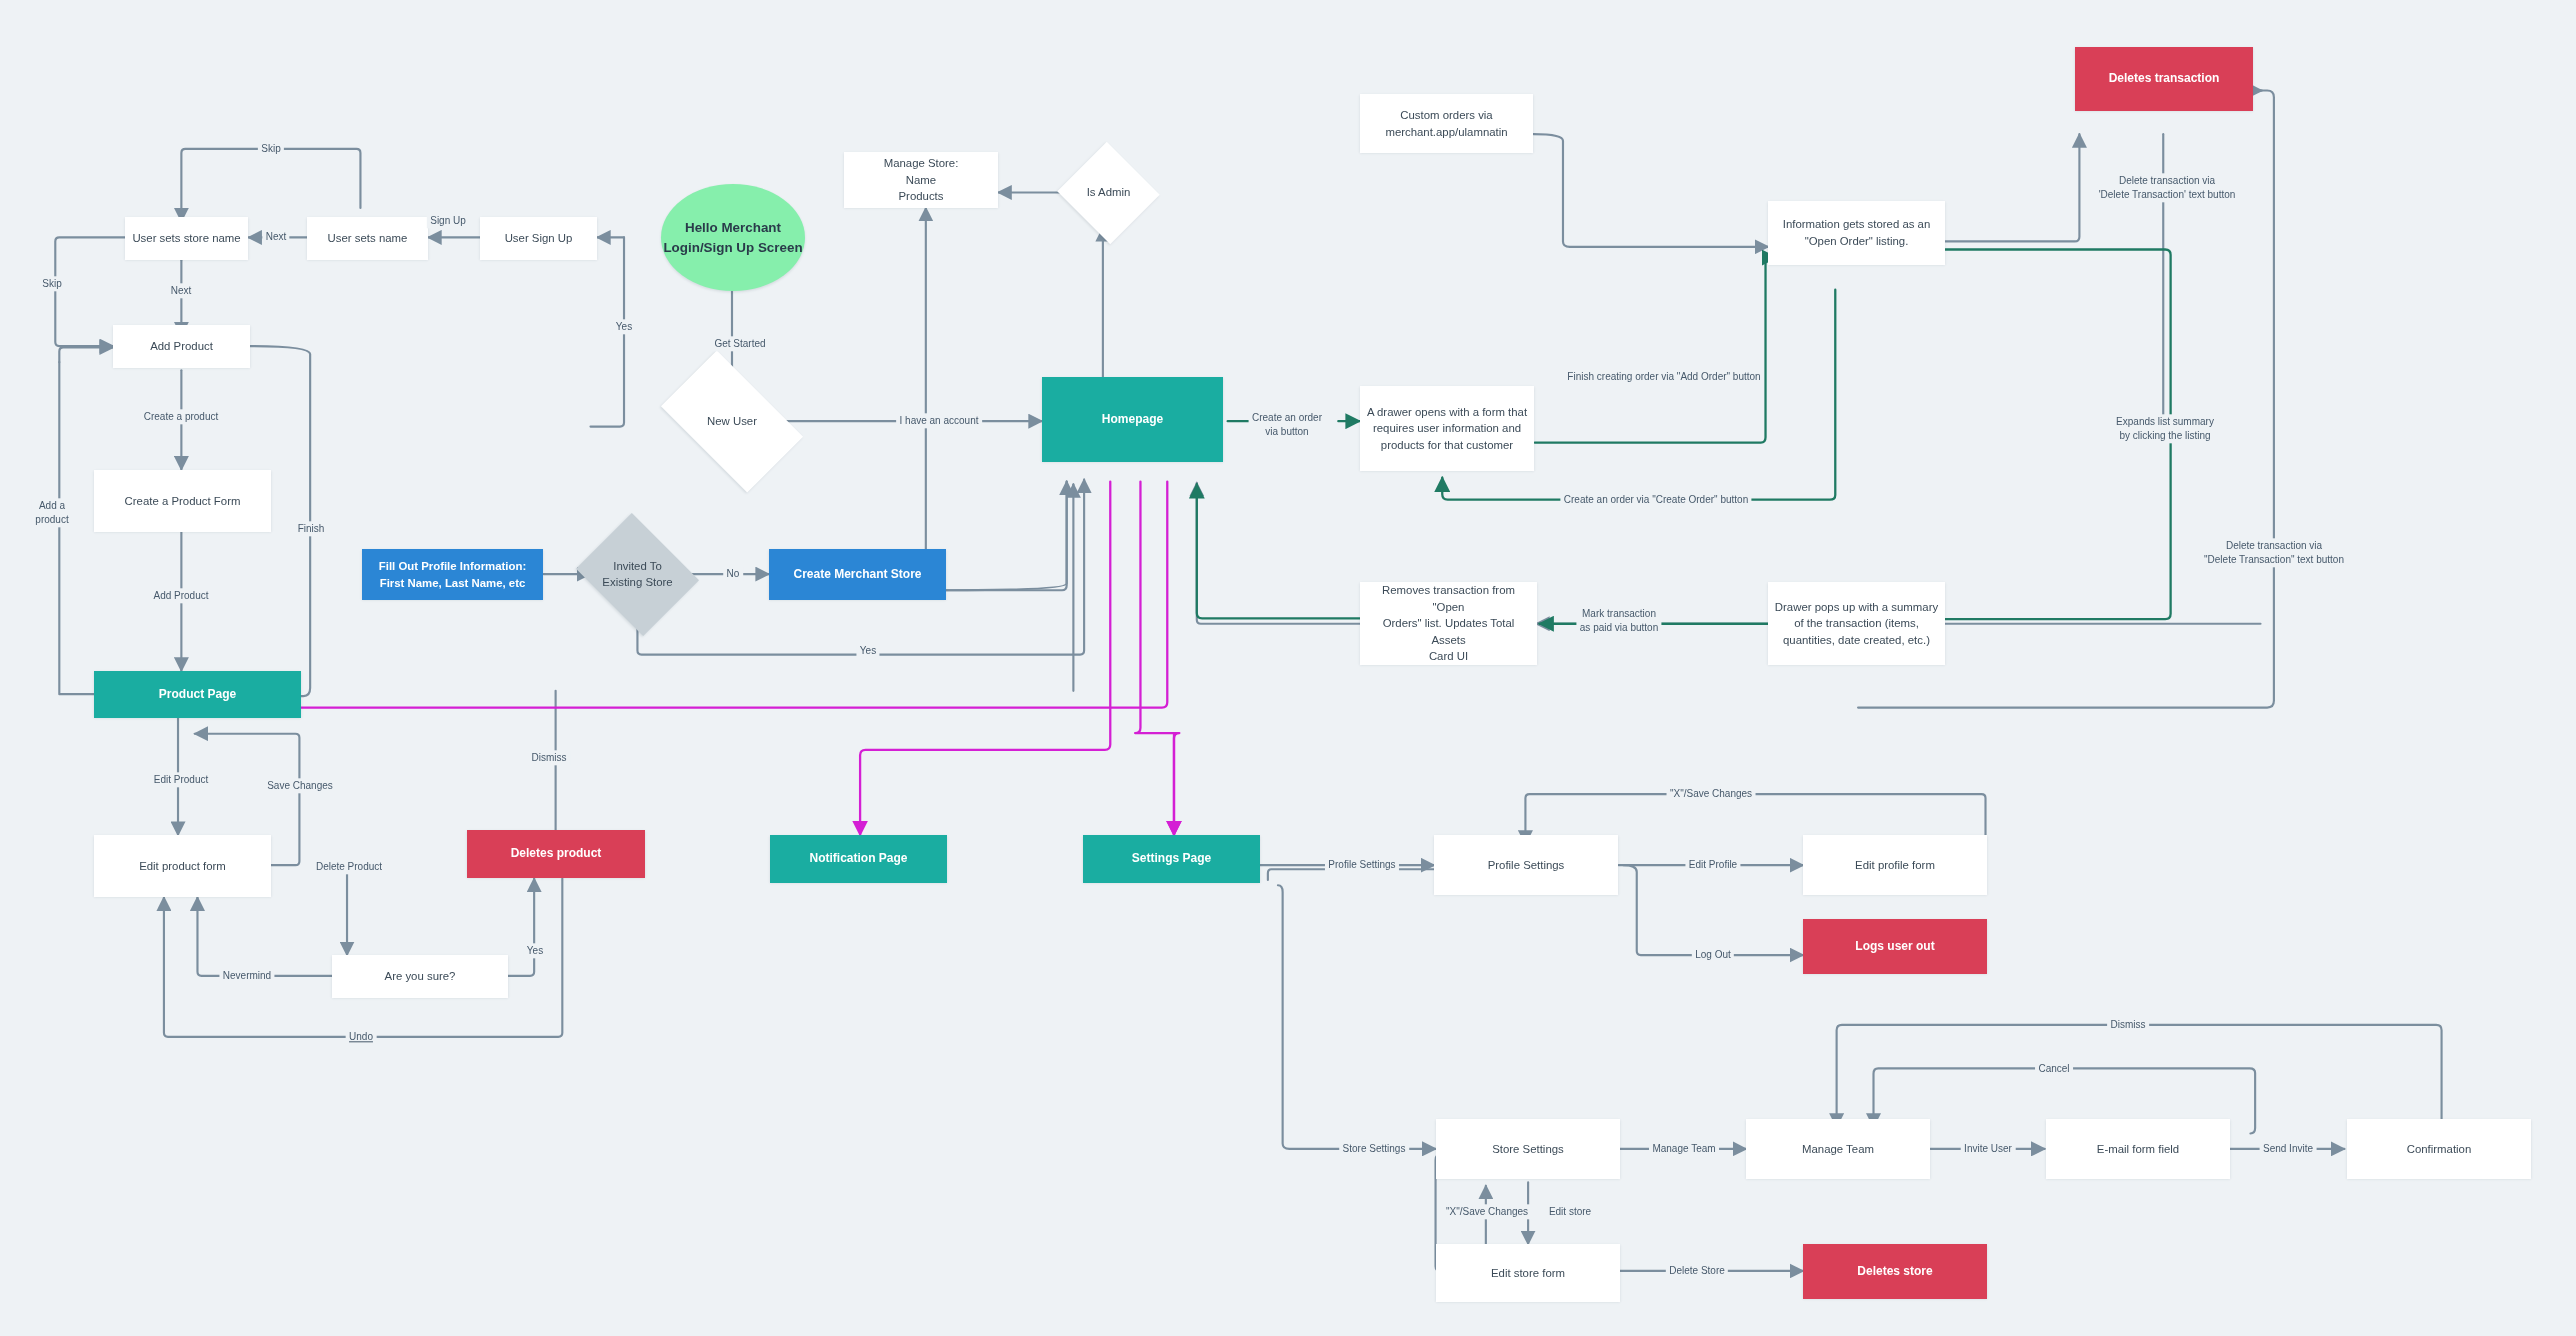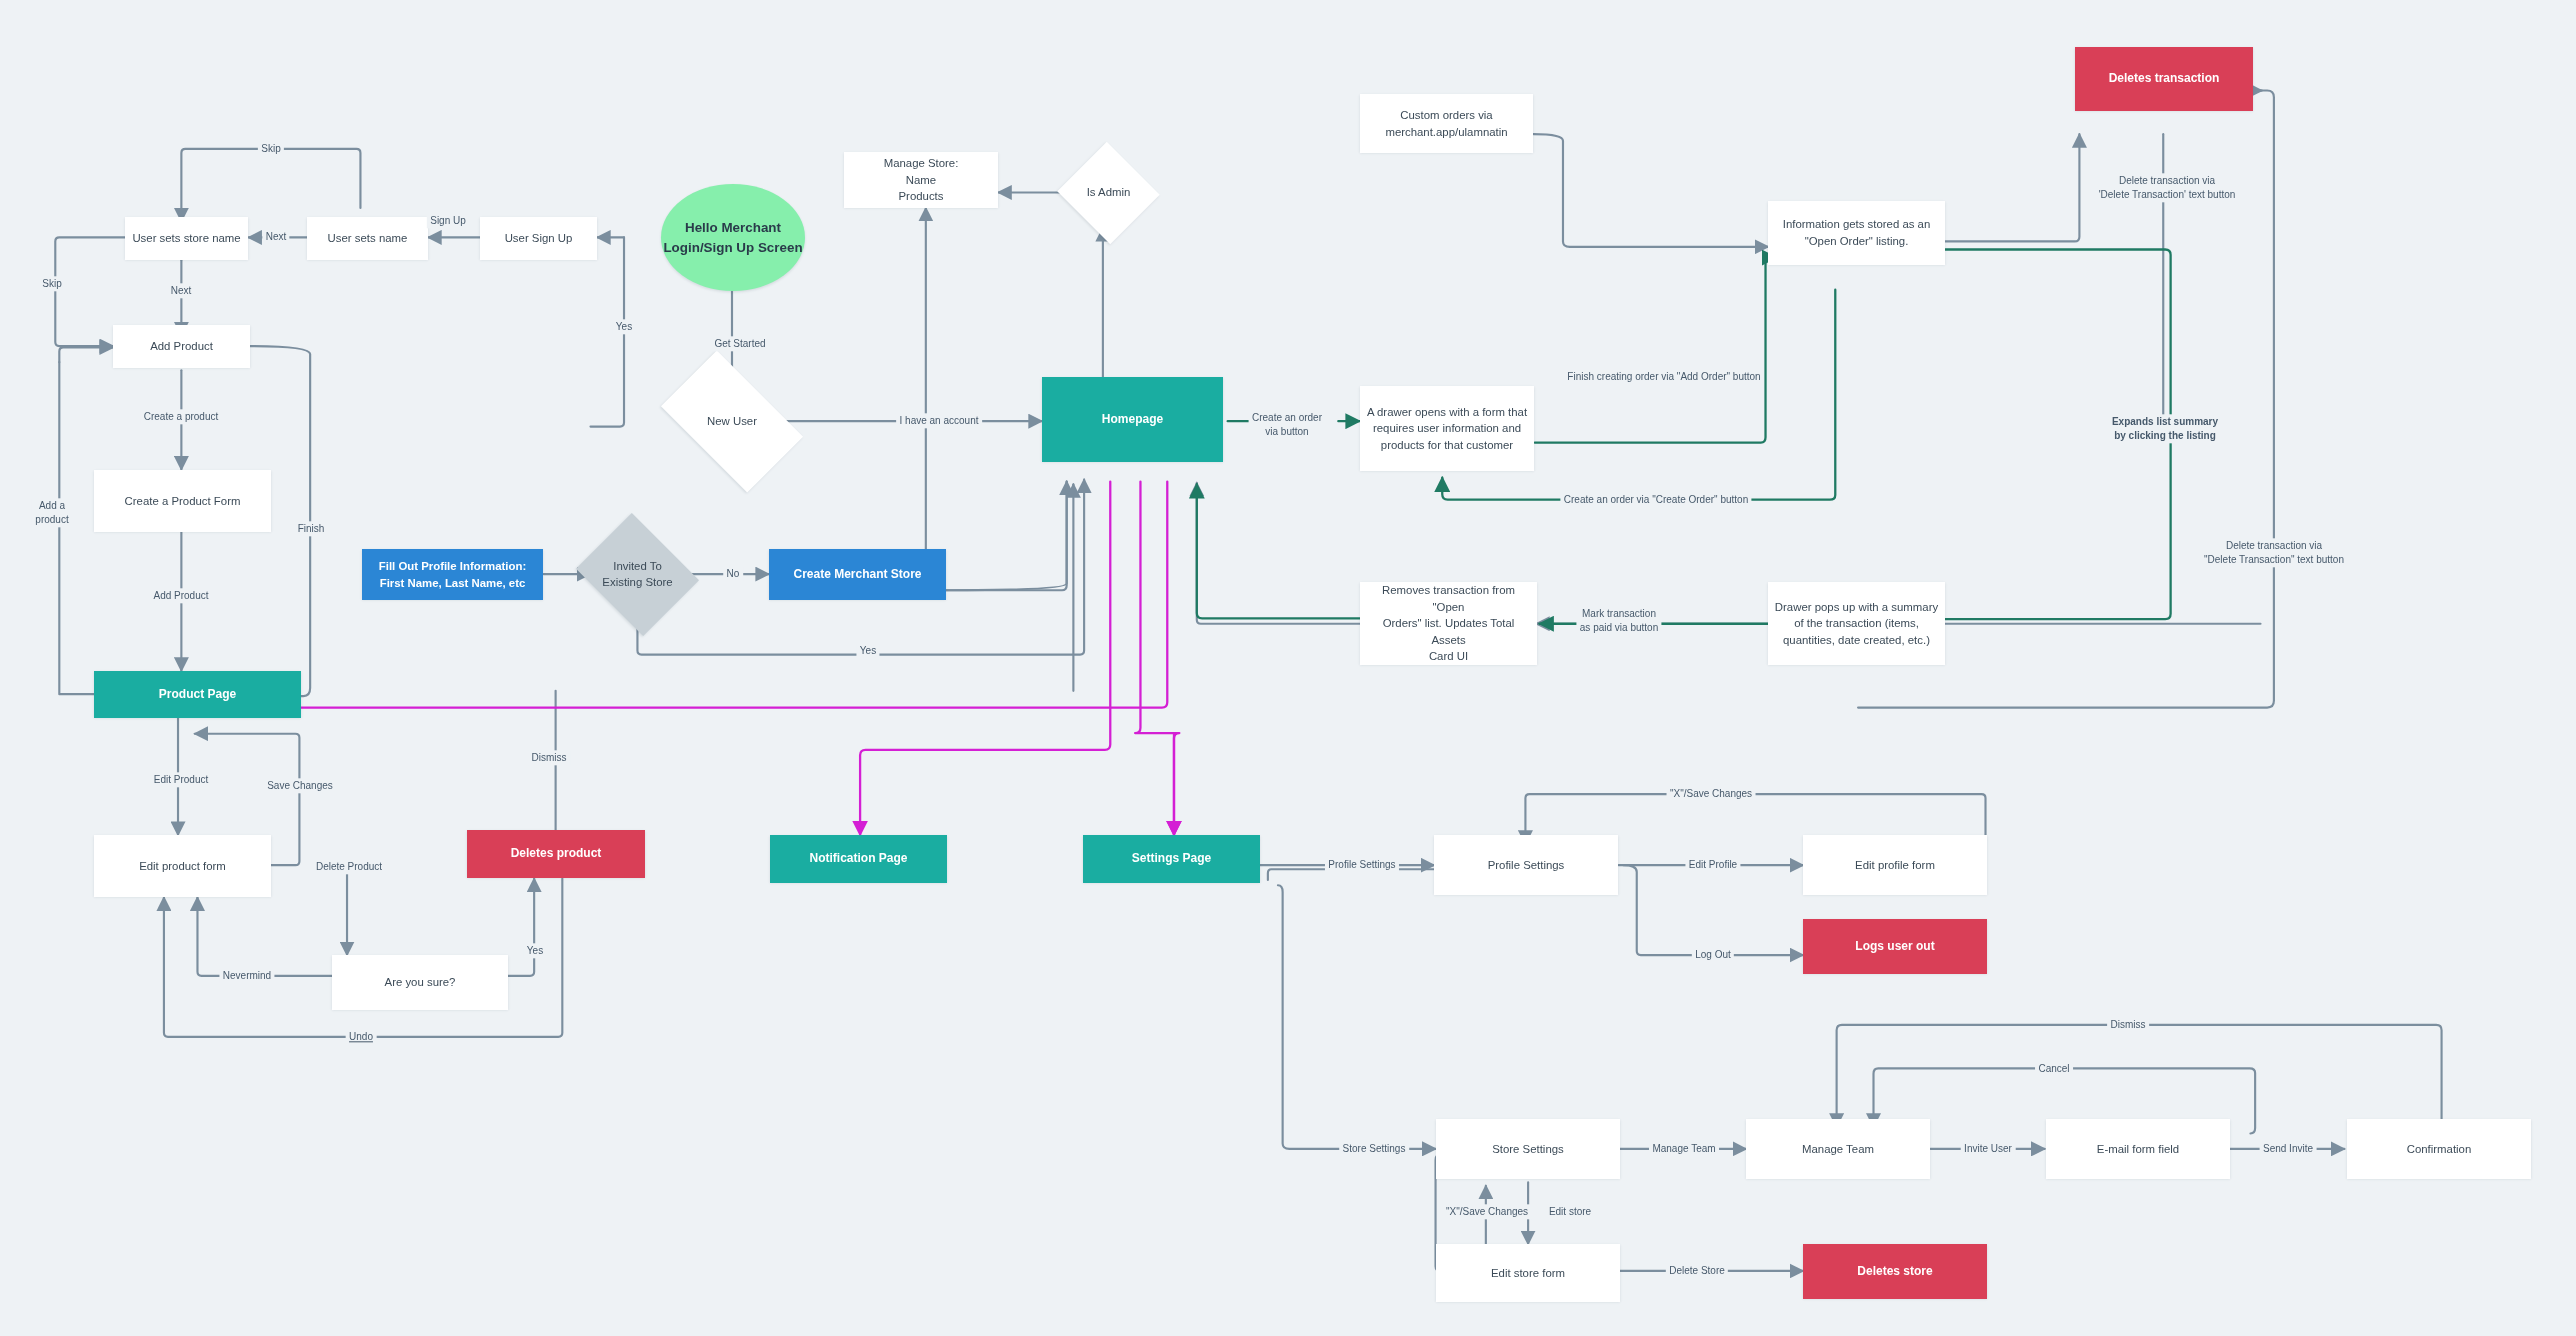--- a/index.html
+++ b/index.html
@@ -230,21 +230,21 @@
 </div>
 
 <div class="node rect" style="left:94px;top:835px;width:177px;height:62px;">
   <span>Edit product form</span>
 </div>
 
 <div class="node red" style="left:467px;top:830px;width:178px;height:48px;">
   <span>Deletes product</span>
 </div>
 
-<div class="node rect" style="left:332px;top:955px;width:176px;height:55px;">
+<div class="node rect" style="left:332px;top:955px;width:176px;height:43px;">
   <span>Are you sure?</span>
 </div>
 
 <div class="node circle" style="left:661px;top:184px;width:144px;height:107px;">
   <span>Hello Merchant
 Login/Sign Up Screen</span>
 </div>
 
 <div class="diamond" style="left:671px;top:382px;width:122px;height:79px;">
   <div class="dshape"></div>
@@ -378,21 +378,21 @@
 <div class="elabel" style="left:732px;top:344px;margin-left:8px;">Get Started</div>
 <div class="elabel" style="left:939px;top:421px;">I have an account</div>
 <div class="elabel" style="left:733px;top:574px;">No</div>
 <div class="elabel" style="left:868px;top:651px;">Yes</div>
 <div class="elabel" style="left:1287px;top:425px;">Create an order
 via button</div>
 <div class="elabel" style="left:1664px;top:377px;">Finish creating order via "Add Order" button</div>
 <div class="elabel" style="left:1656px;top:500px;">Create an order via "Create Order" button</div>
 <div class="elabel" style="left:2167px;top:188px;">Delete transaction via
 'Delete Transaction' text button</div>
-<div class="elabel" style="left:2165px;top:429px;font-weight:bold;">Expands list summary
+<div class="elabel" style="left:2165px;top:429px;">Expands list summary
 by clicking the listing</div>
 <div class="elabel" style="left:2274px;top:553px;">Delete transaction via
 "Delete Transaction" text button</div>
 <div class="elabel" style="left:1619px;top:621px;">Mark transaction
 as paid via button</div>
 <div class="elabel" style="left:1362px;top:865px;">Profile Settings</div>
 <div class="elabel" style="left:1713px;top:865px;">Edit Profile</div>
 <div class="elabel" style="left:1711px;top:794px;">"X"/Save Changes</div>
 <div class="elabel" style="left:1713px;top:955px;">Log Out</div>
 <div class="elabel" style="left:1374px;top:1149px;">Store Settings</div>

